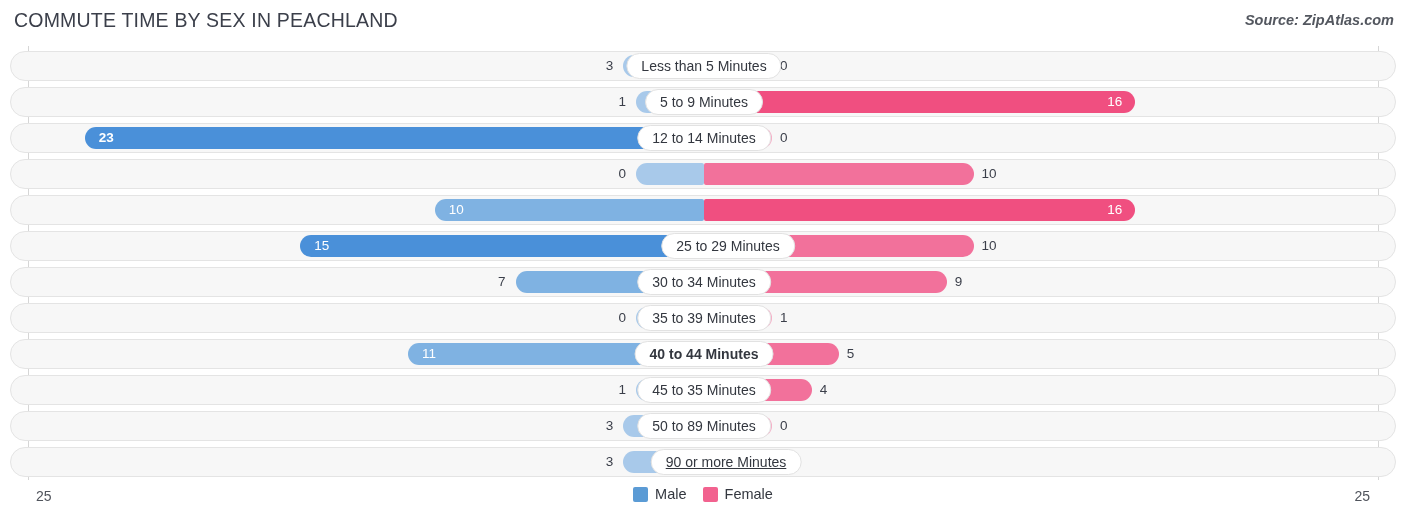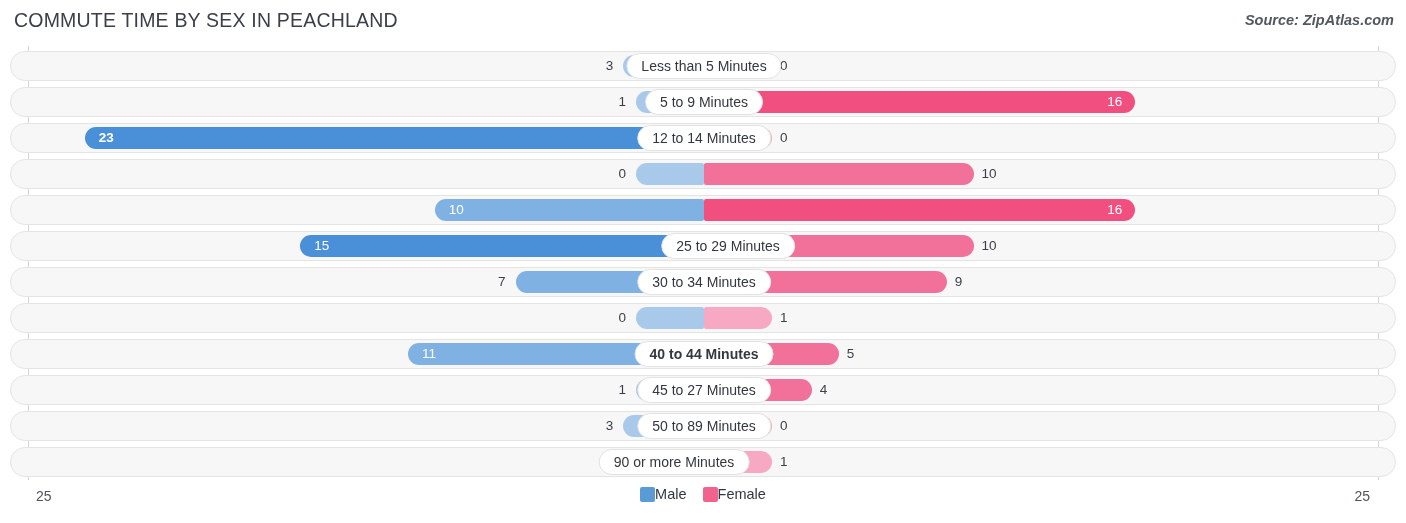--- a/index.html
+++ b/index.html
@@ -72,21 +72,21 @@
   .axis-end {
     position:absolute; top:8px; font-size:14px; color:#50545c;
   }
   #axis-left  { left:36px; }
   #axis-right { right:36px; }
 
   #legend {
     position:absolute; left:0; top:6px; width:1406px;
     display:flex; justify-content:center; align-items:center; gap:16px;
   }
-  .legend-item { display:flex; align-items:center; }
+  .legend-item { display:flex; align-items:center; gap:7px; }
   .legend-swatch { width:15px; height:15px; border-radius:2px; }
   .legend-label { font-size:14.5px; color:#33373f; }
 </style>
 </head>
 <body>
 
 <div id="header">
   <div id="chart-title">COMMUTE TIME BY SEX IN PEACHLAND</div>
   <div id="source-label">Source: ZipAtlas.com</div>
 </div>
@@ -155,56 +155,57 @@
           <div class="bar-val val-out" style="left: 943.64px;">9</div>
           <div class="cat-pill" style="left: 693px;">30 to 34 Minutes</div>
         </div>
       </div>
       <div class="row" style="top: 257px;">
         <div class="row-inner">
           <div class="bar bar-male" style="left: 625px; width: 68px; background: rgb(168, 201, 234);"></div>
           <div class="bar-val val-out" style="right: 769px; text-align: right;">0</div>
           <div class="bar bar-female" style="left: 693px; width: 68px; background: rgb(247, 169, 196);"></div>
           <div class="bar-val val-out" style="left: 769px;">1</div>
+          <div class="cat-pill" style="left: 693px;">35 to 39 Minutes</div>
         </div>
       </div>
       <div class="row" style="top: 293px;">
         <div class="row-inner">
           <div class="bar bar-male" style="left: 396.88px; width: 296.12px; background: rgb(127, 178, 226);"></div>
           <div class="bar-val val-in" style="left: 410.88px;">11</div>
           <div class="bar bar-female" style="left: 693px; width: 134.8px; background: rgb(242, 113, 155);"></div>
           <div class="bar-val val-out" style="left: 835.8px;">5</div>
           <div class="cat-pill" style="left: 693px; font-weight: bold;">40 to 44 Minutes</div>
         </div>
       </div>
       <div class="row" style="top: 329px;">
         <div class="row-inner">
           <div class="bar bar-male" style="left: 625px; width: 68px; background: rgb(168, 201, 234);"></div>
           <div class="bar-val val-out" style="right: 769px; text-align: right;">1</div>
           <div class="bar bar-female" style="left: 693px; width: 107.84px; background: rgb(242, 113, 155);"></div>
           <div class="bar-val val-out" style="left: 808.84px;">4</div>
-          <div class="cat-pill" style="left: 693px;">45 to 27 Minutes</div>
+          <div class="cat-pill" style="left: 693px;">45 to 35 Minutes</div>
         </div>
       </div>
       <div class="row" style="top: 365px;">
         <div class="row-inner">
           <div class="bar bar-male" style="left: 612.24px; width: 80.76px; background: rgb(168, 201, 234);"></div>
           <div class="bar-val val-out" style="right: 781.76px; text-align: right;">3</div>
           <div class="bar bar-female" style="left: 693px; width: 68px; background: rgb(247, 169, 196);"></div>
           <div class="bar-val val-out" style="left: 769px;">0</div>
           <div class="cat-pill" style="left: 693px;">50 to 89 Minutes</div>
         </div>
       </div>
       <div class="row" style="top: 401px;">
         <div class="row-inner">
           <div class="bar bar-male" style="left: 612.24px; width: 80.76px; background: rgb(168, 201, 234);"></div>
           <div class="bar-val val-out" style="right: 781.76px; text-align: right;">3</div>
           <div class="bar bar-female" style="left: 693px; width: 68px; background: rgb(247, 169, 196);"></div>
           <div class="bar-val val-out" style="left: 769px;">1</div>
-          <div class="cat-pill" style="left: 663px;">90 or more Minutes</div>
+          <div class="cat-pill" style="left: 715px; text-decoration: underline;">90 or more Minutes</div>
         </div>
       </div>
     </div>
 </div>
 
 <div id="footer">
   <div class="axis-end" id="axis-left">25</div>
   <div class="axis-end" id="axis-right">25</div>
   <div id="legend">
       <div class="legend-item">

